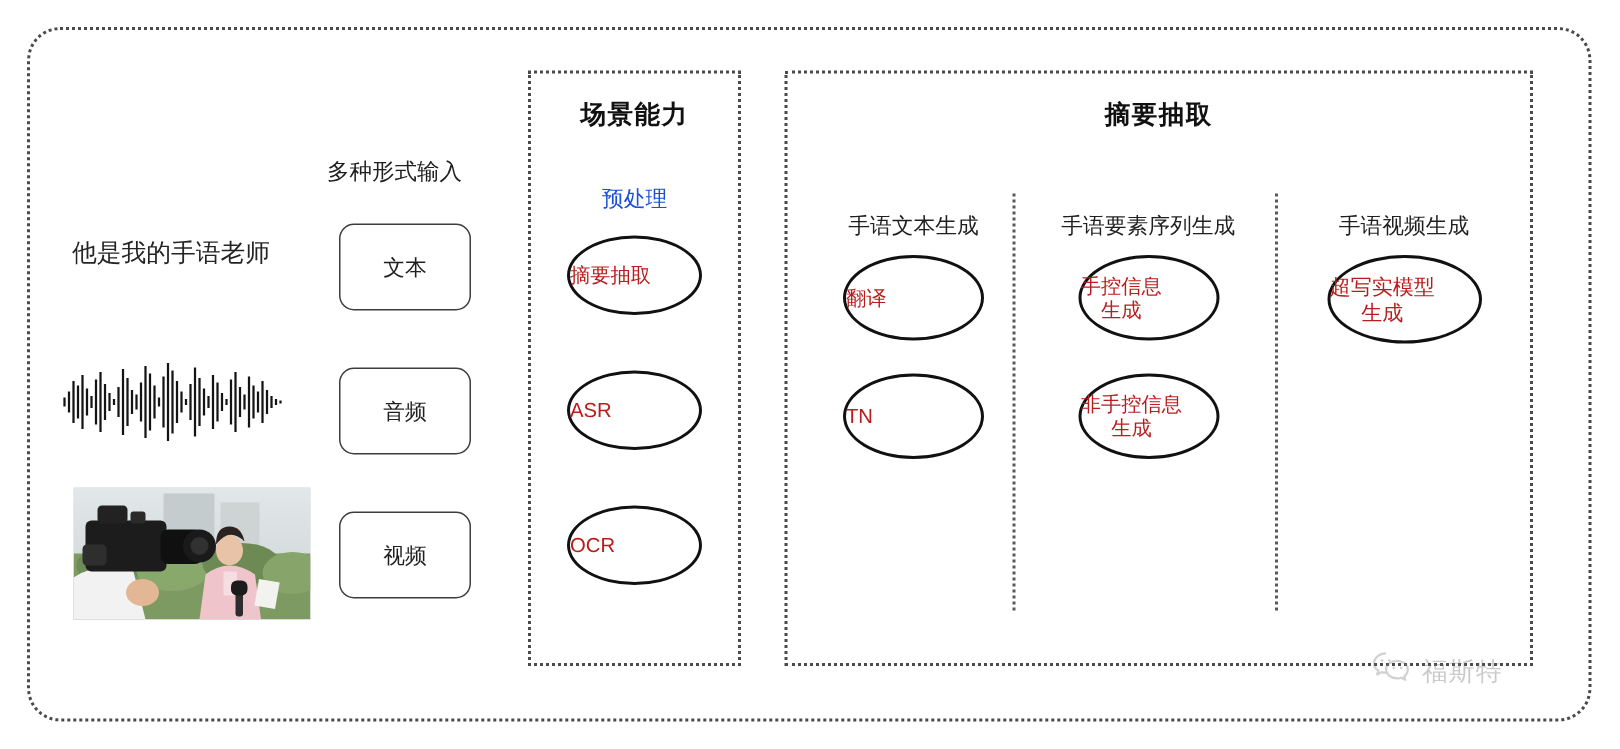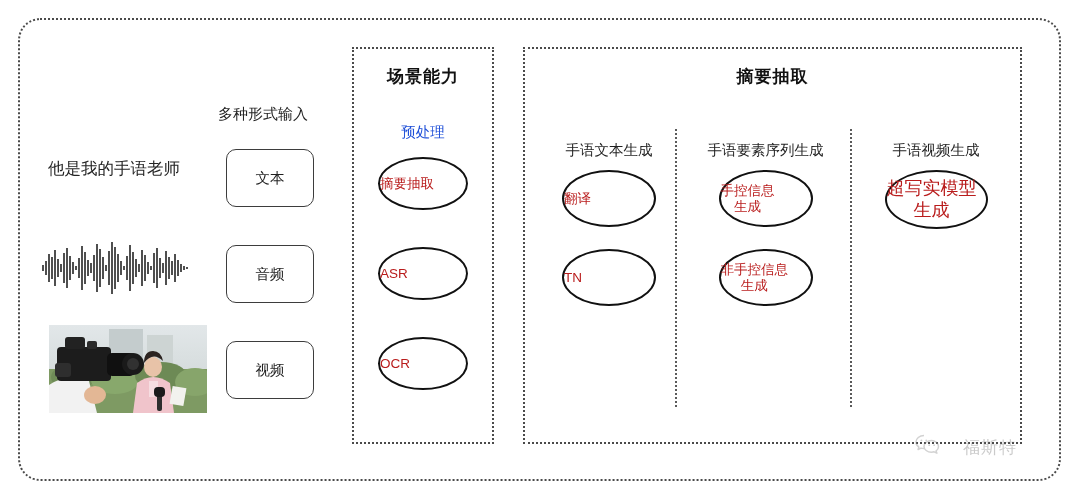--- a/index.html
+++ b/index.html
@@ -111,21 +111,21 @@
     align-items: center;
     text-align: center;
     font-size: 13.5px;
     line-height: 1.18;
     color: #b91c1c;
     background: #ffffff;
     margin: 0 auto 22px auto;
   }
   .ellipse.e-sm { width: 90px;  height: 53px; }
   .ellipse.e-md { width: 94px;  height: 57px; }
-  .ellipse.e-lg { width: 103px; height: 59px; font-size: 18px; }
+  .ellipse.e-lg { width: 103px; height: 59px; font-size: 14px; }
 
   .scene-nodes {
     position: absolute;
     top: 108px;
     left: 0;
     width: 100%;
   }
   .scene-nodes .ellipse { margin-bottom: 37px; }
 
   
@@ -184,21 +184,21 @@
   }
   #photo svg { display: block; }
 
   
   .watermark {
     position: absolute;
     left: 915px;
     top: 434px;
     display: flex;
     align-items: center;
-    gap: 22px;
+    gap: 7px;
     opacity: 0.38;
   }
   .watermark .wm-text {
     font-size: 17px;
     color: #777777;
     letter-spacing: 1px;
     white-space: nowrap;
   }
 </style>
 </head>

